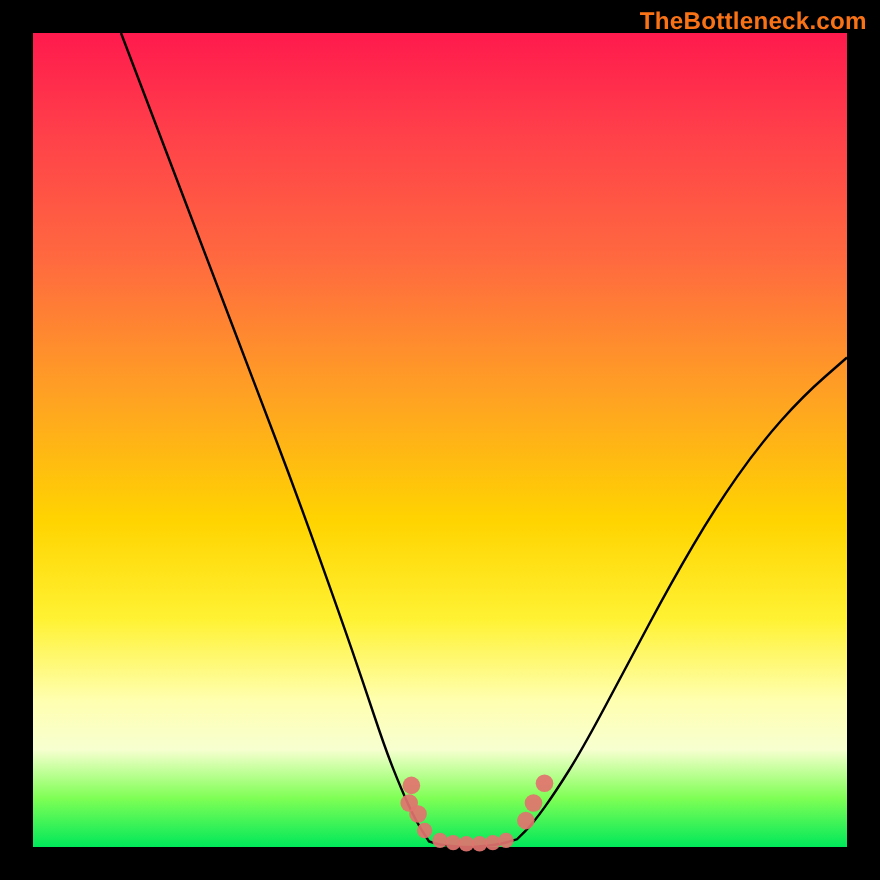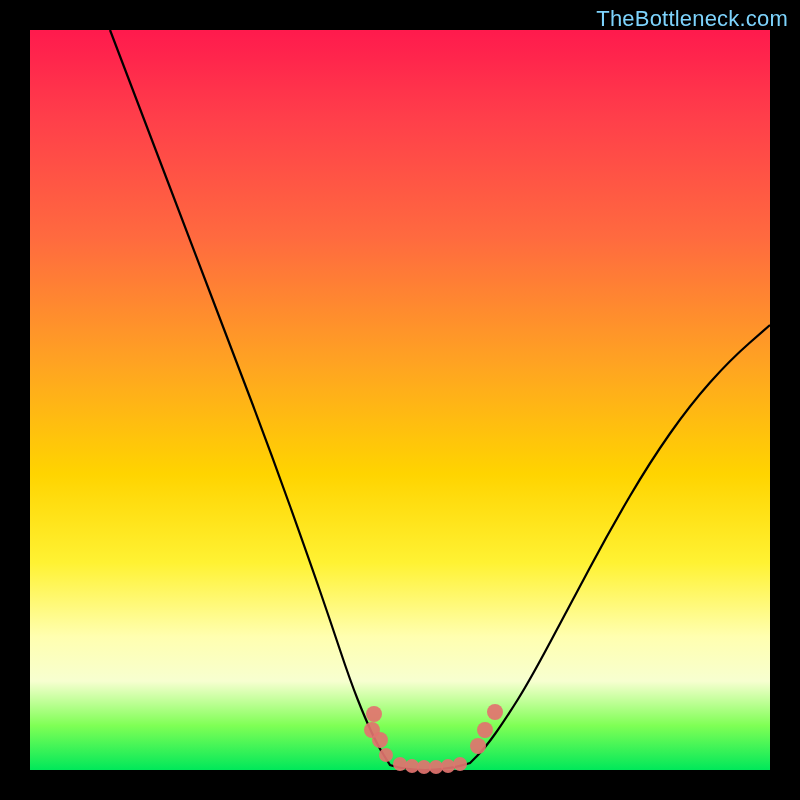--- a/index.html
+++ b/index.html
@@ -37,23 +37,23 @@
       #ffffb0 82%,
       #f7ffd0 88%,
       #7fff55 94%,
       #00e85a 100%
     );
   }
   .watermark {
     position: absolute;
     top: 6px;
     right: 12px;
-    color: #7dd3fc;
+    color: #f97316;
     font-size: 22px;
-    font-weight: 400;
+    font-weight: 700;
     letter-spacing: 0.2px;
     z-index: 5;
   }
   svg.curve {
     position: absolute;
     left: 0;
     top: 0;
     width: 740px;
     height: 740px;
     overflow: visible;

